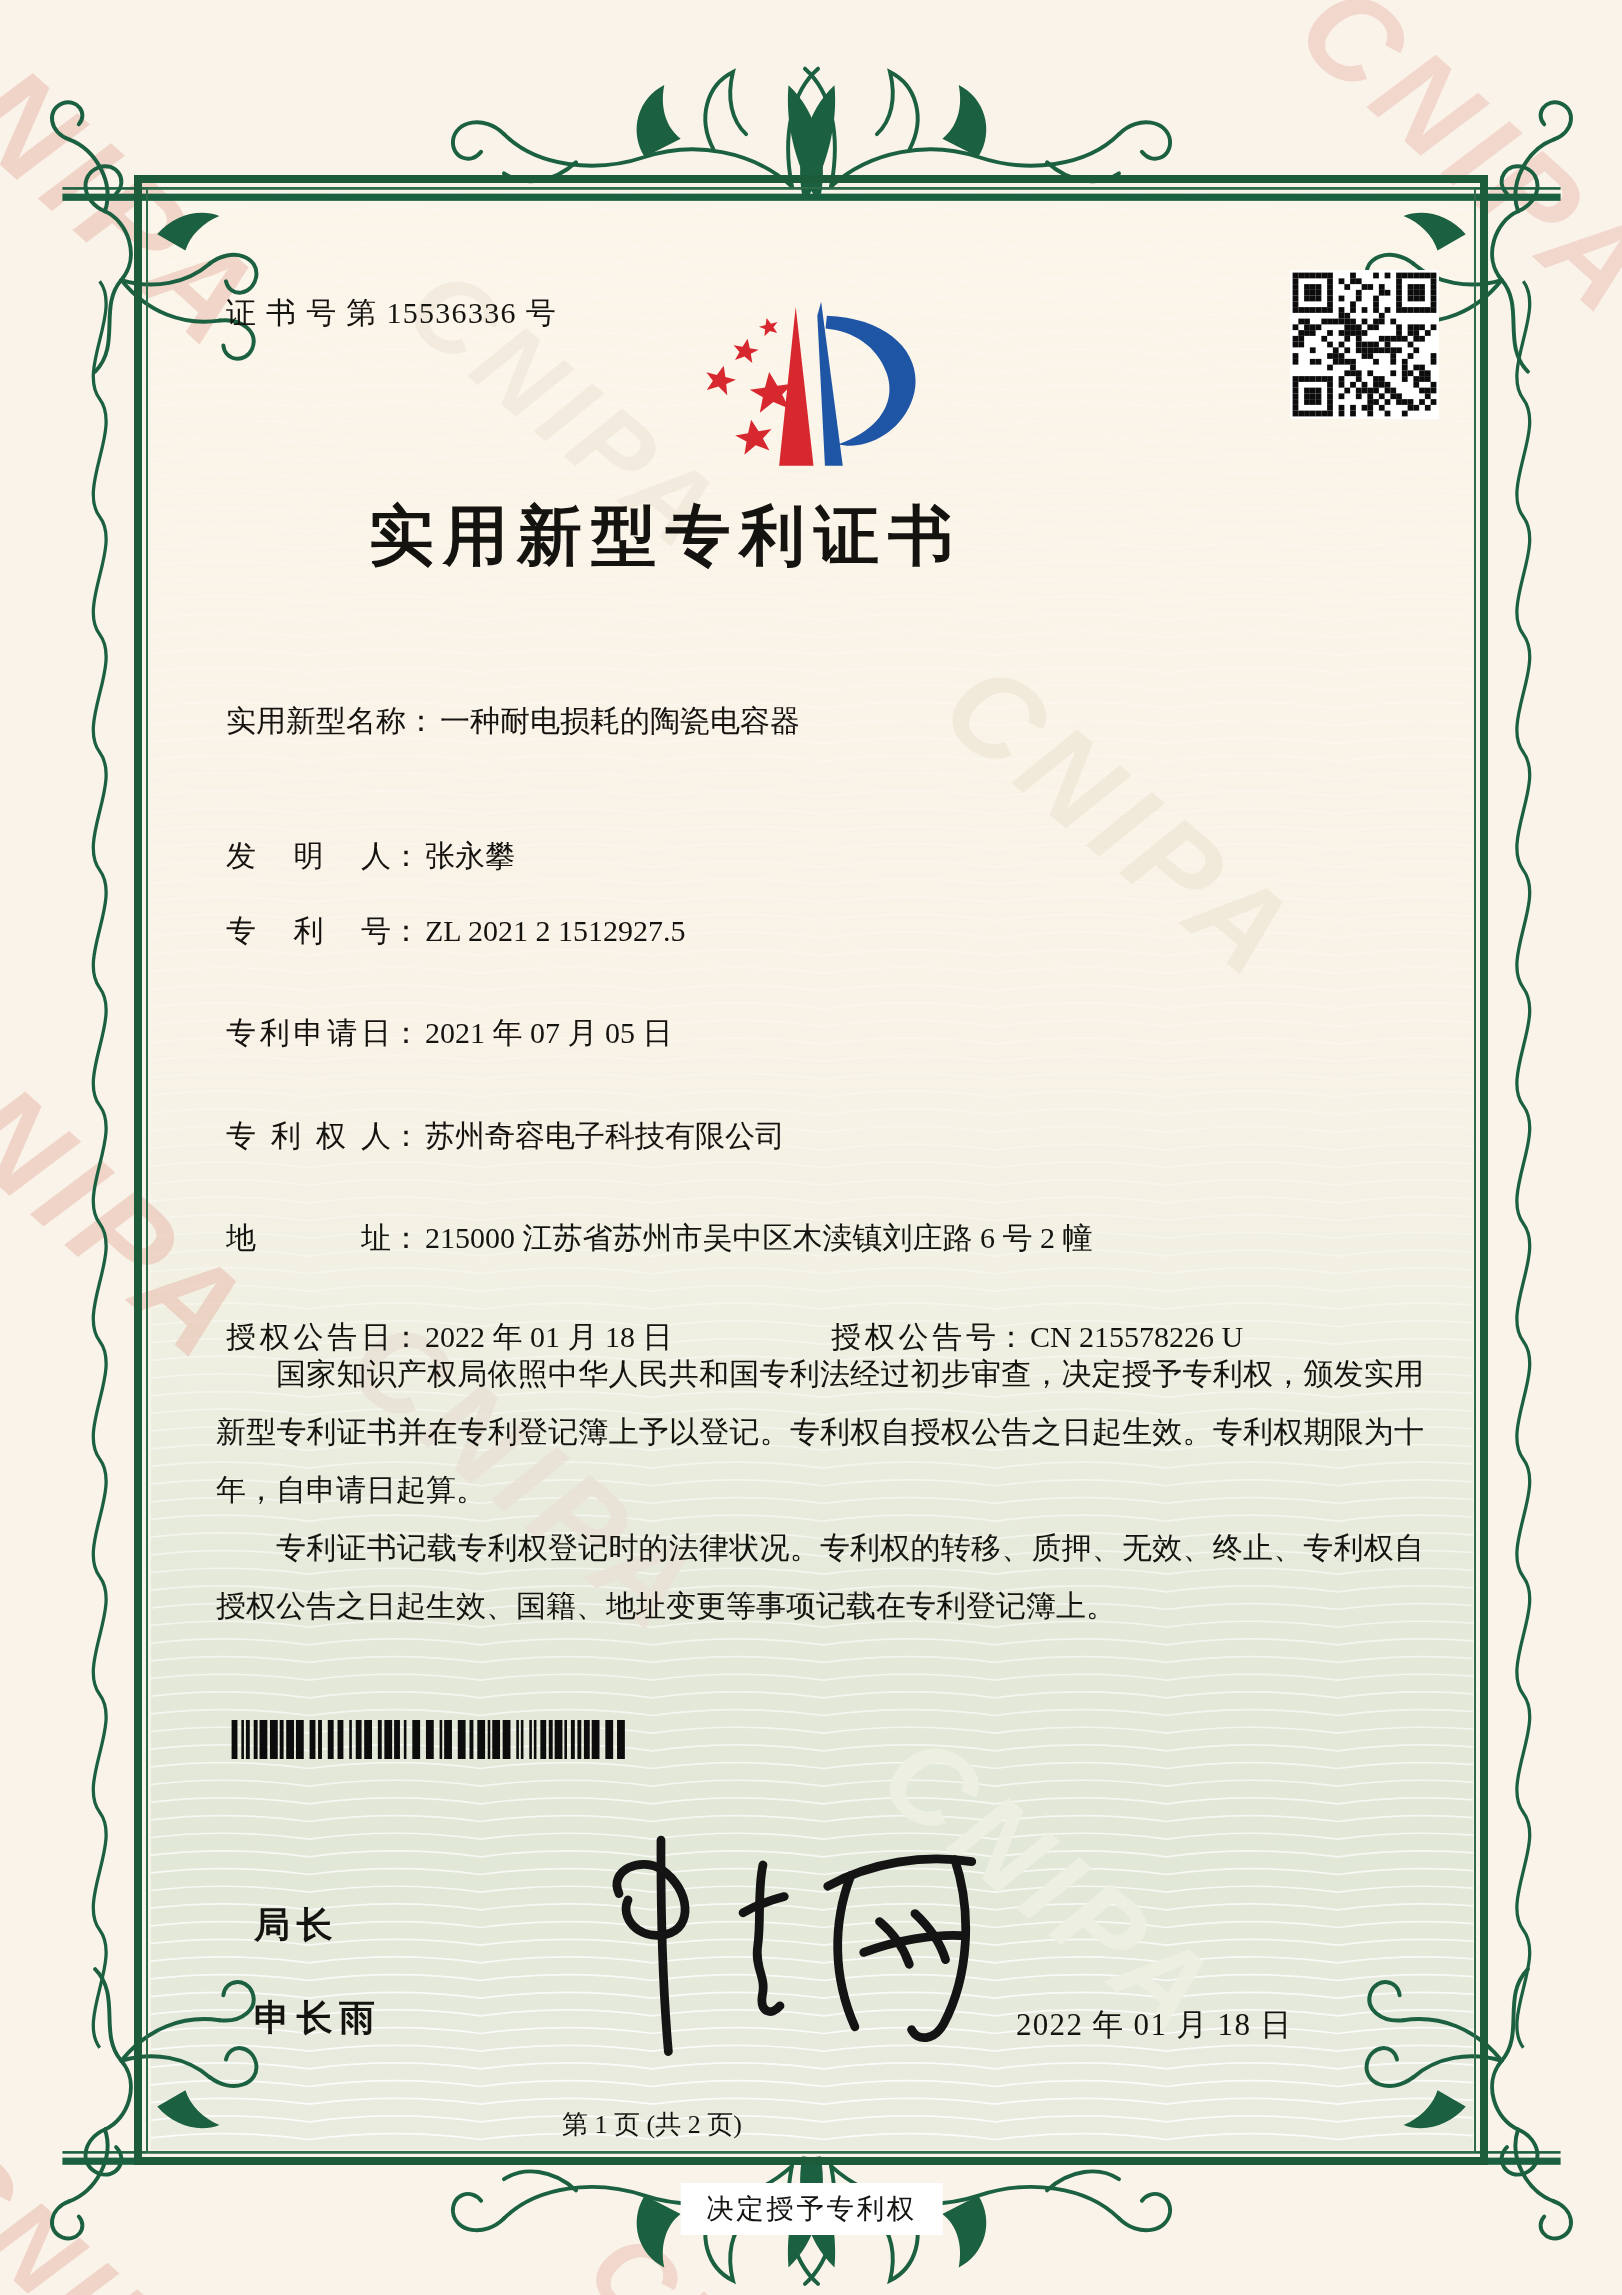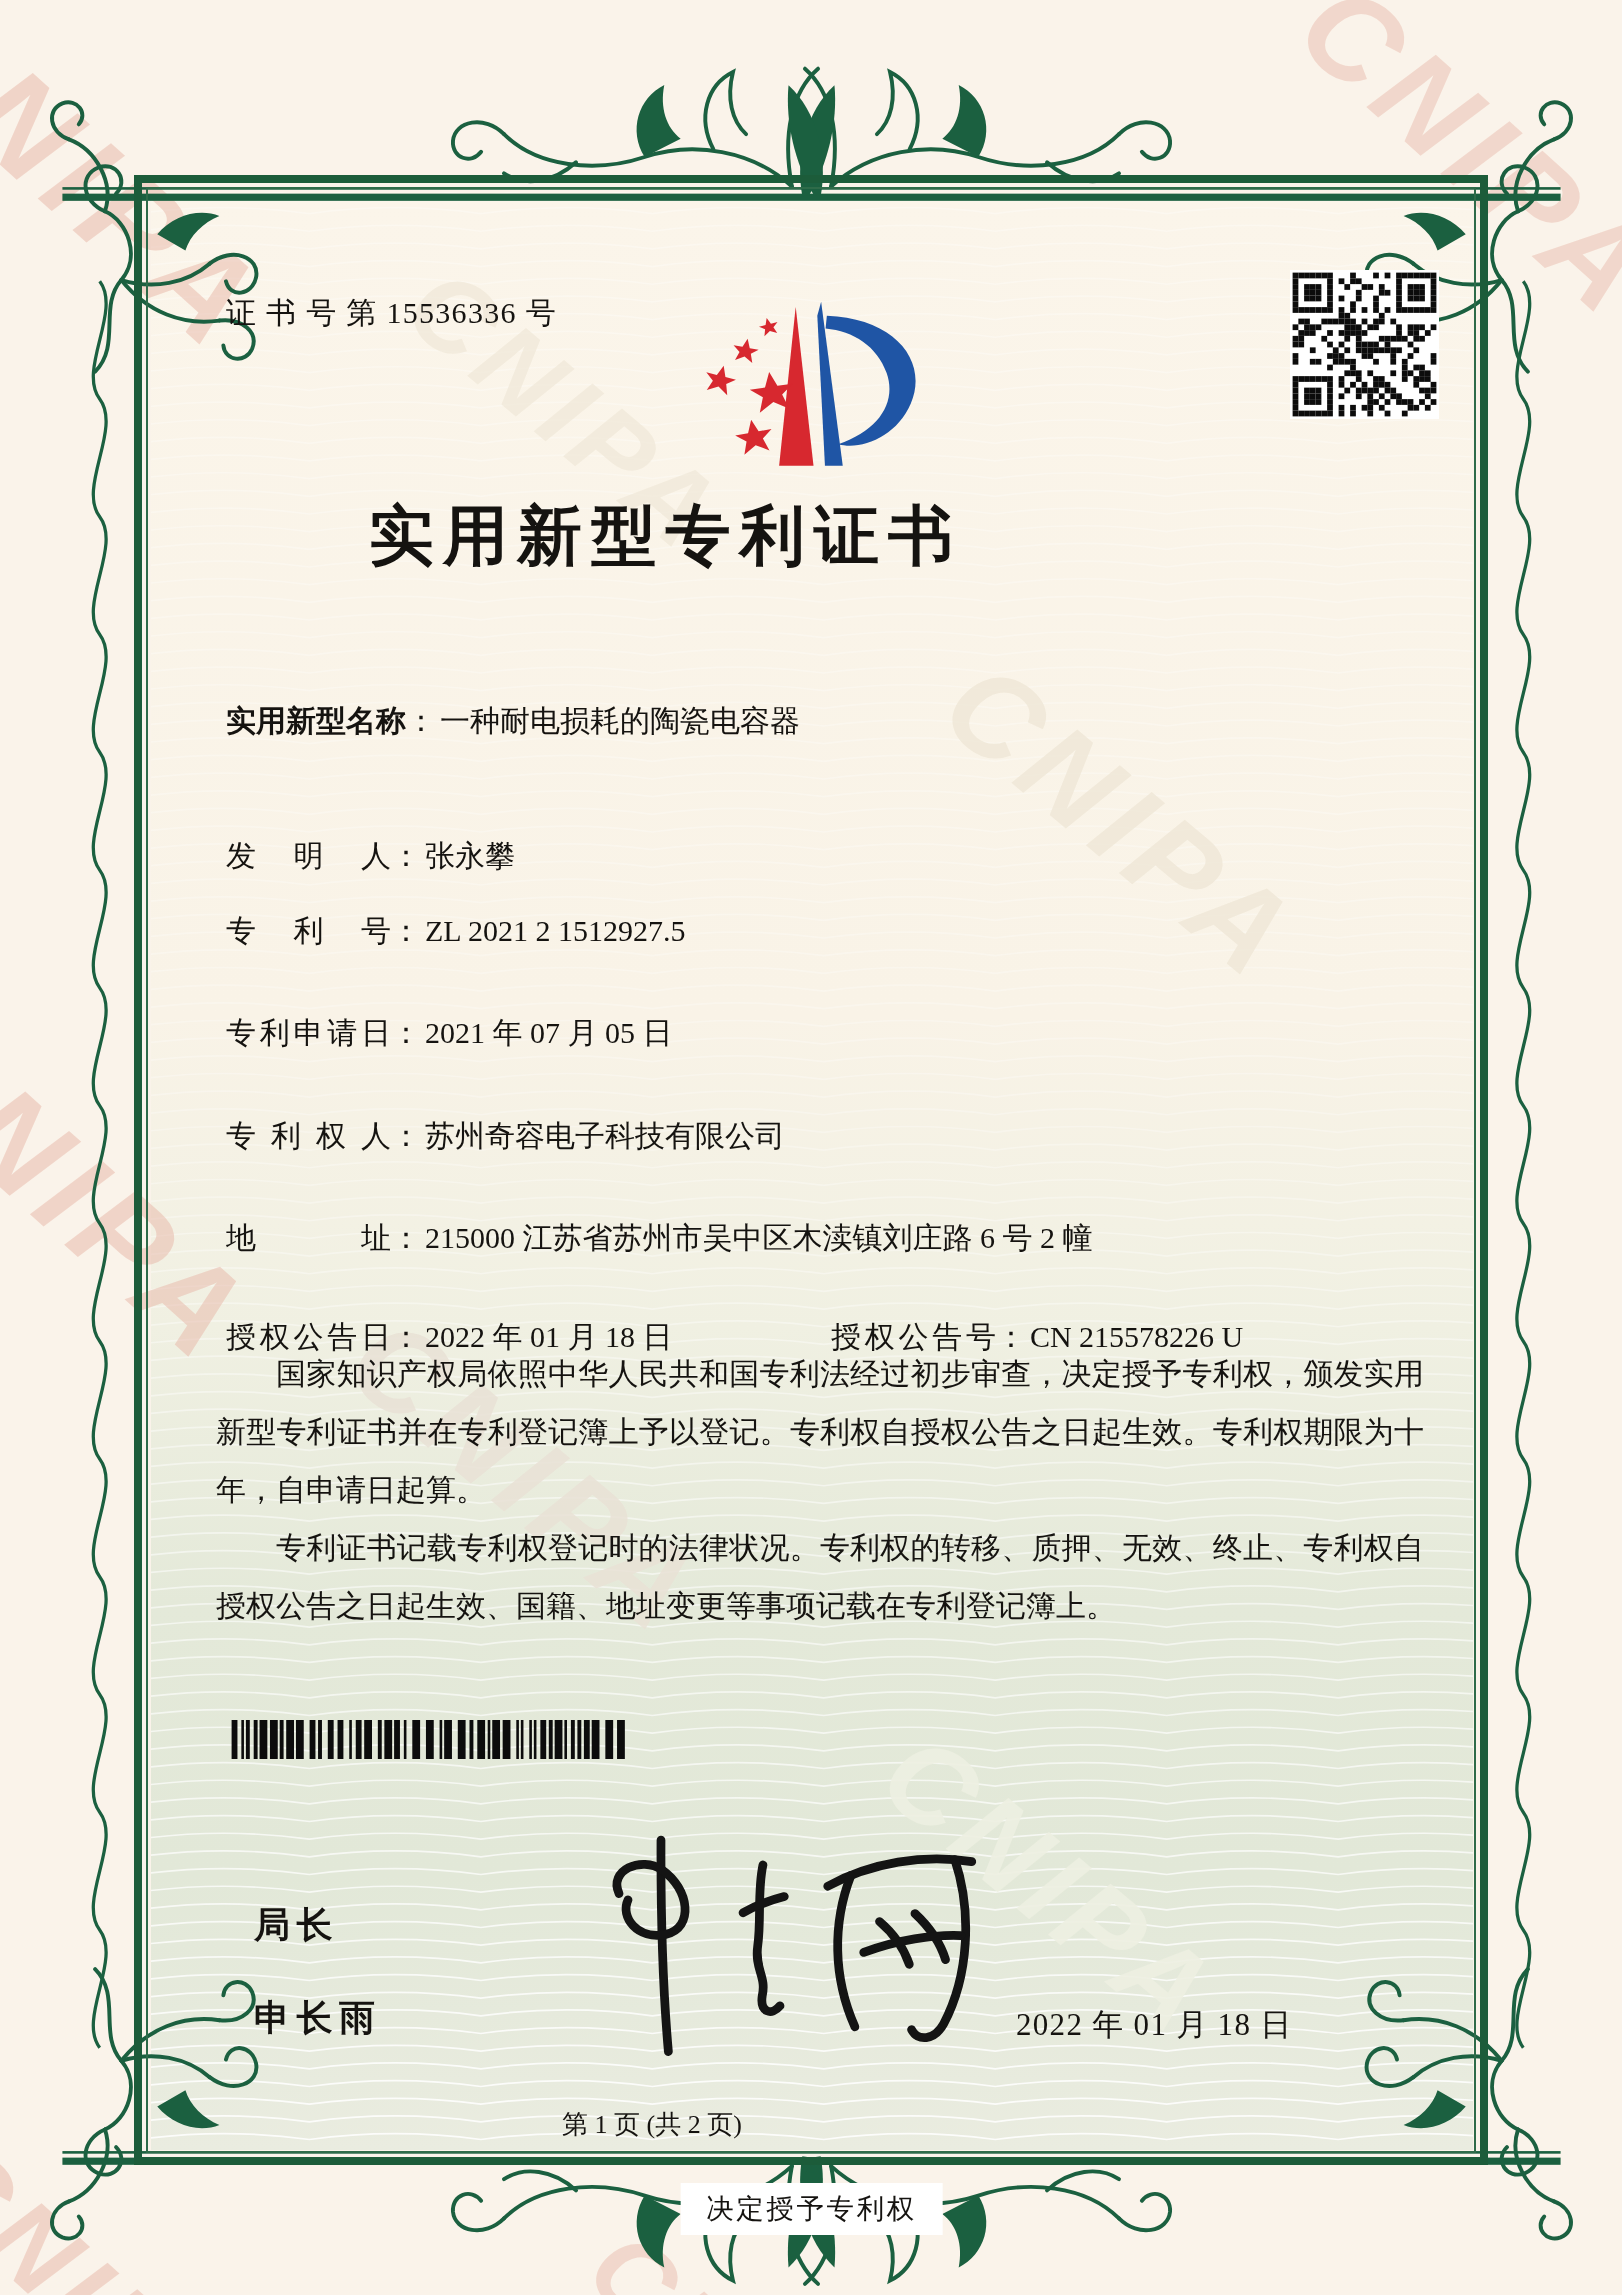--- a/index.html
+++ b/index.html
@@ -31,21 +31,21 @@
   
   .content{position:absolute;left:0;top:0;width:1623px;height:2295px;z-index:4;}
   .cert-no{position:absolute;left:226px;top:293px;font-size:30px;letter-spacing:1.3px;}
   .page-title{
     position:absolute;left:0;top:492px;width:1331px;text-align:center;
     font-size:65px;font-weight:bold;letter-spacing:9.2px;
   }
   .qr-box{position:absolute;left:1290px;top:270px;width:149px;height:149px;background:#fff;}
   .frow{position:absolute;font-size:30px;white-space:nowrap;}
   .flabel{display:inline-block;width:165px;text-align:justify;text-align-last:justify;}
-  .flabel.wide{width:auto;min-width:165px;text-align:right;text-align-last:auto;font-weight:bold;}
+  .flabel.wide{width:auto;min-width:165px;text-align:right;text-align-last:auto;}
   .fcolon{display:inline-block;}
   .fvalue{display:inline-block;margin-left:3.9px;}
   .paras{position:absolute;left:216px;top:1345px;width:1208px;font-size:30px;line-height:58px;text-align:justify;}
   .paras p{margin:0;text-indent:2em;}
   .sig-label{
     position:absolute;left:254px;font-size:36px;font-weight:bold;letter-spacing:6.5px;
     font-family:"Liberation Sans","DejaVu Sans",sans-serif;
     margin-top:13px;
   }
   .issue-date{position:absolute;left:1016px;top:2004px;font-size:31px;letter-spacing:1.3px;}

